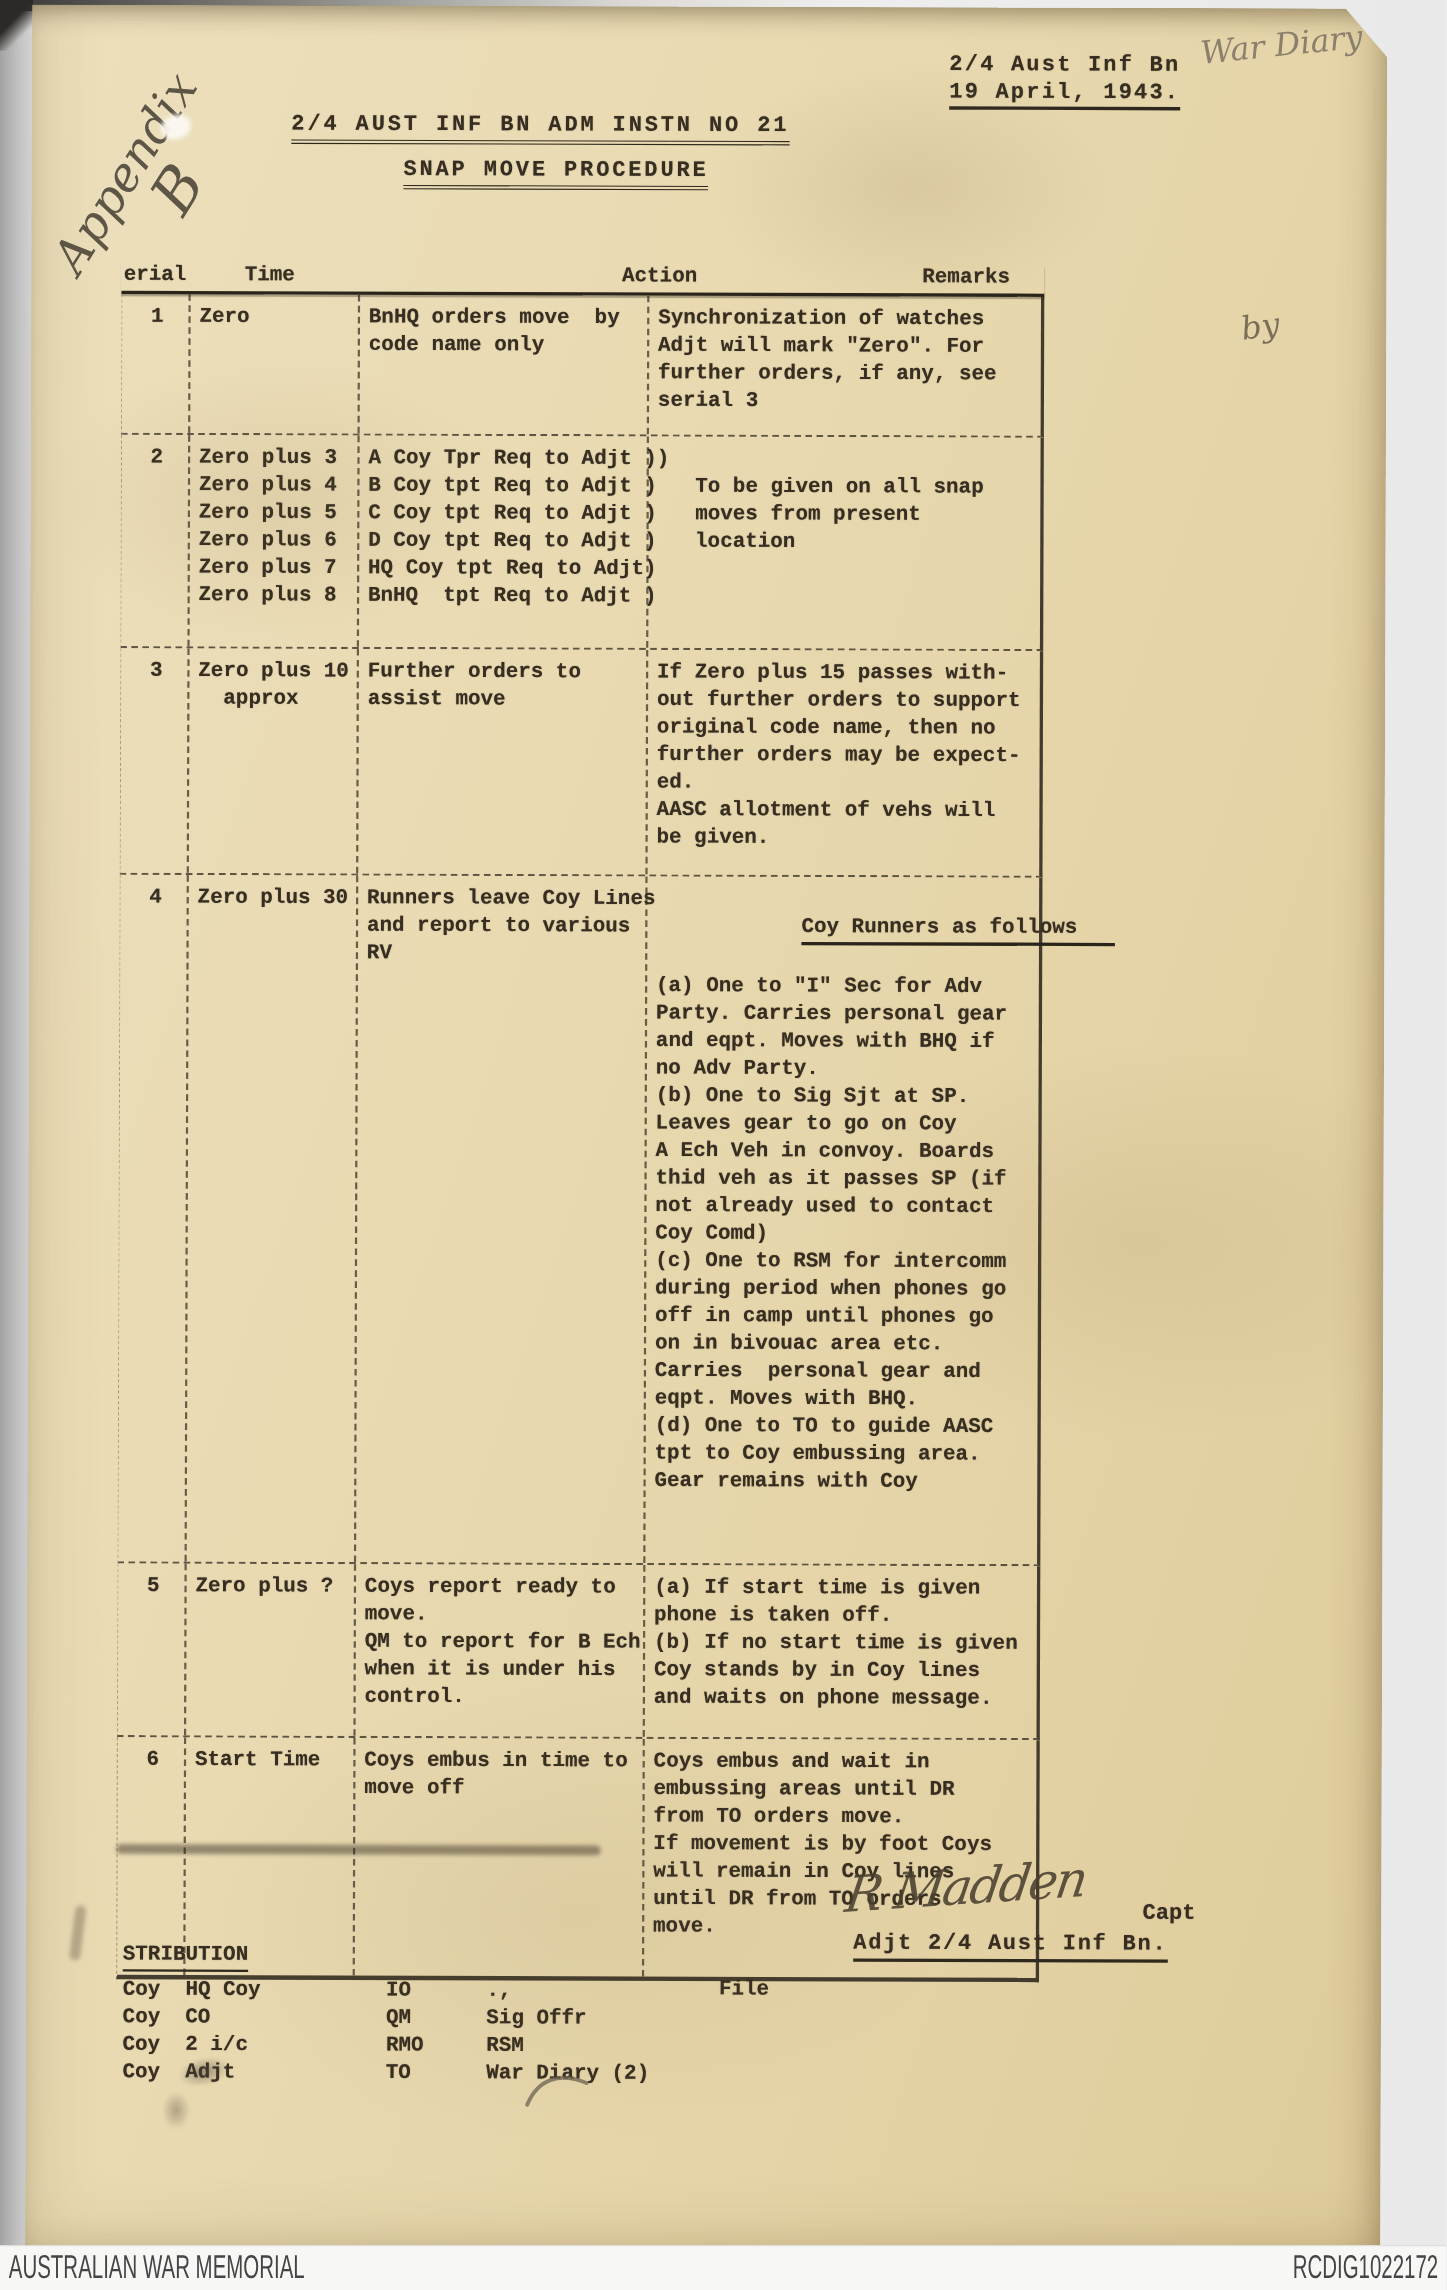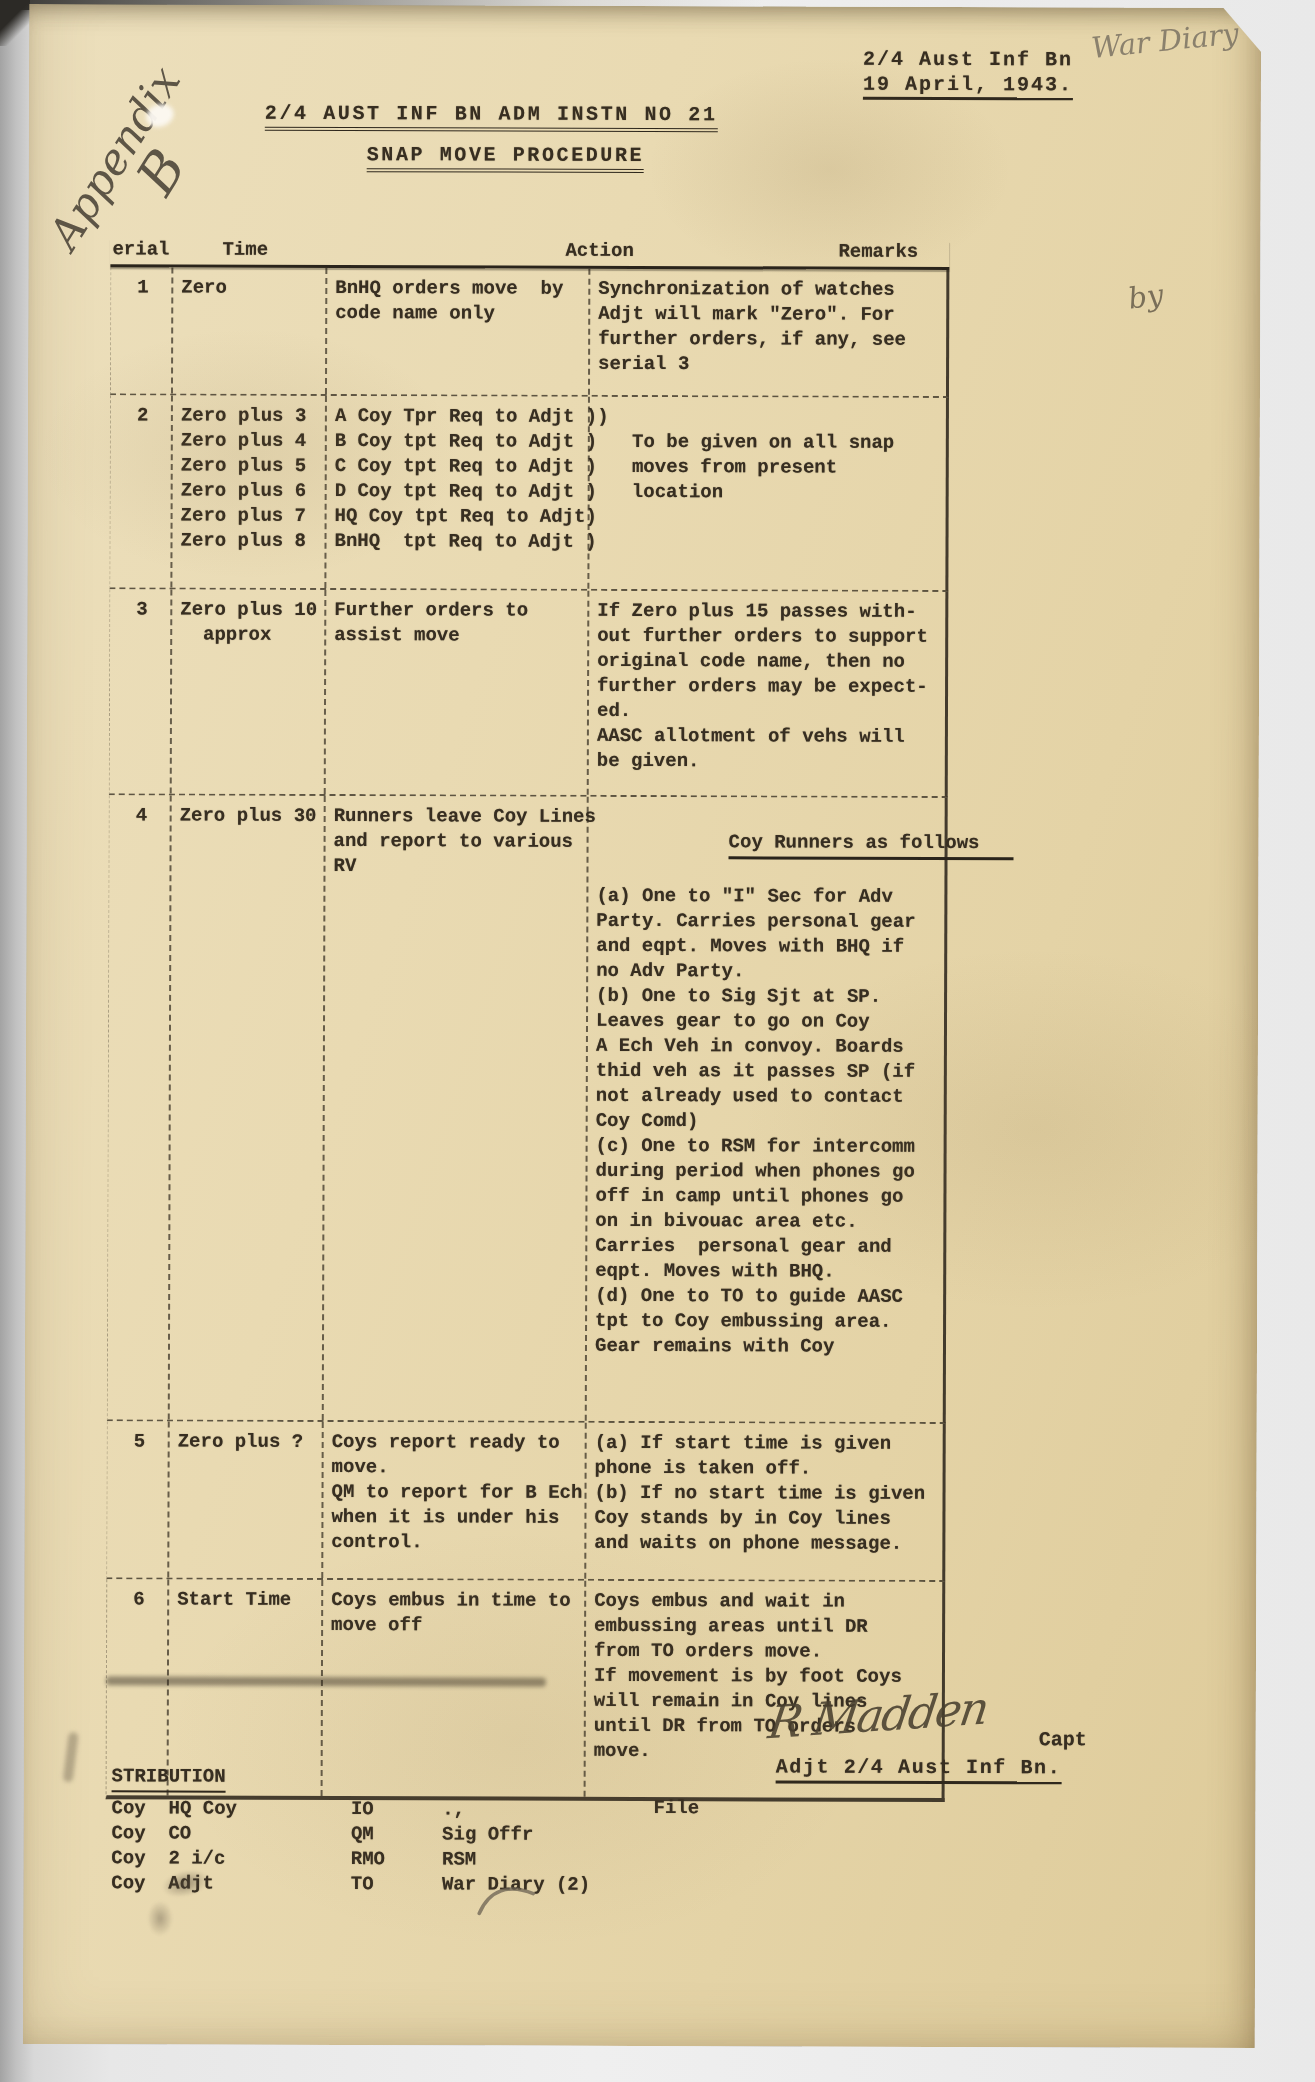--- a/index.html
+++ b/index.html
@@ -257,13 +257,17 @@
 
     <div class="smudge1"></div>
     <div class="smudge2"></div>
     <div class="smudge3"></div>
     <svg class="tick" width="64" height="40" viewBox="0 0 64 40">
       <path d="M4 34 C 14 10, 34 4, 58 14" stroke="#6b6253" stroke-width="3.5" fill="none" stroke-linecap="round" opacity="0.75"></path>
     </svg>
 
   </div>
 
+  <div class="footer">
+    <span class="f-left">AUSTRALIAN WAR MEMORIAL</span>
+    <span class="f-right">RCDIG1022172</span>
+  </div>
 </div>
 
 </body></html>

